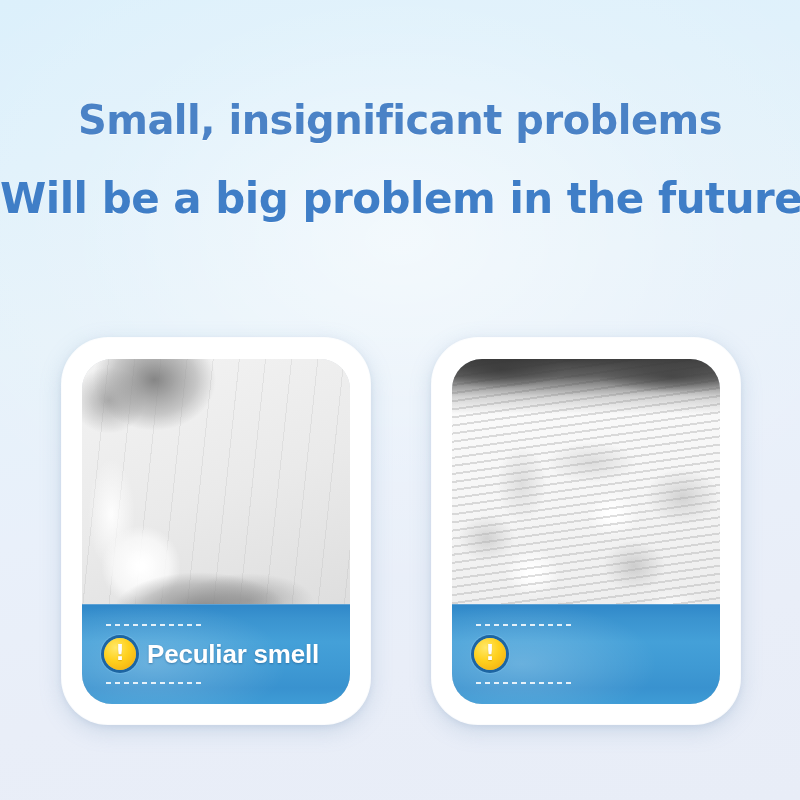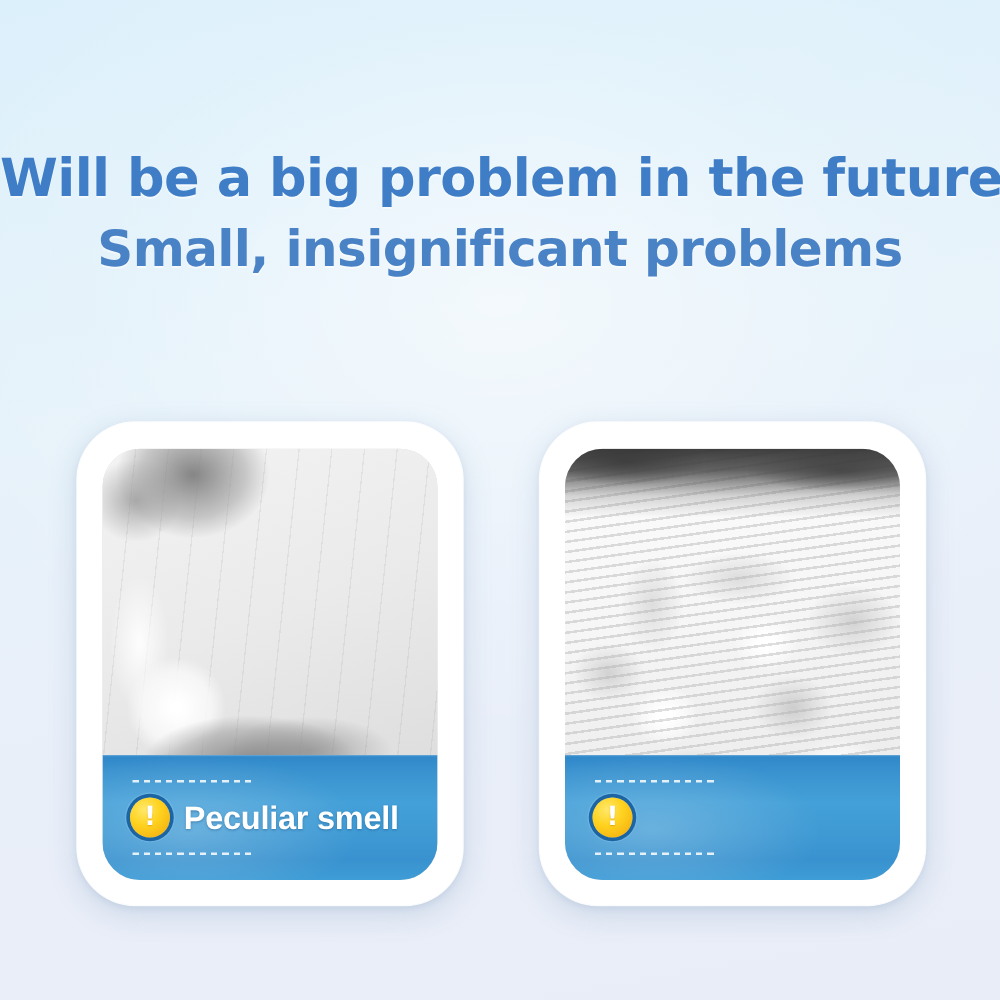--- a/index.html
+++ b/index.html
@@ -251,22 +251,22 @@
     white-space: nowrap;
     text-shadow: 0 1px 2px rgba(16,72,120,0.45);
   }
 </style>
 </head>
 <body>
 
 <div id="poster">
 
   <div class="headline-block">
+    <span class="headline headline-1">Small, insignificant problems</span>
     <span class="headline headline-2">Will be a big problem in the future</span>
-    <span class="headline headline-1">Small, insignificant problems</span>
   </div>
 
   <div class="cards-row">
 
     <div class="card">
       <div class="card-inner">
 
         <div class="photo-floor"></div>
 
         <div class="label-bar">

